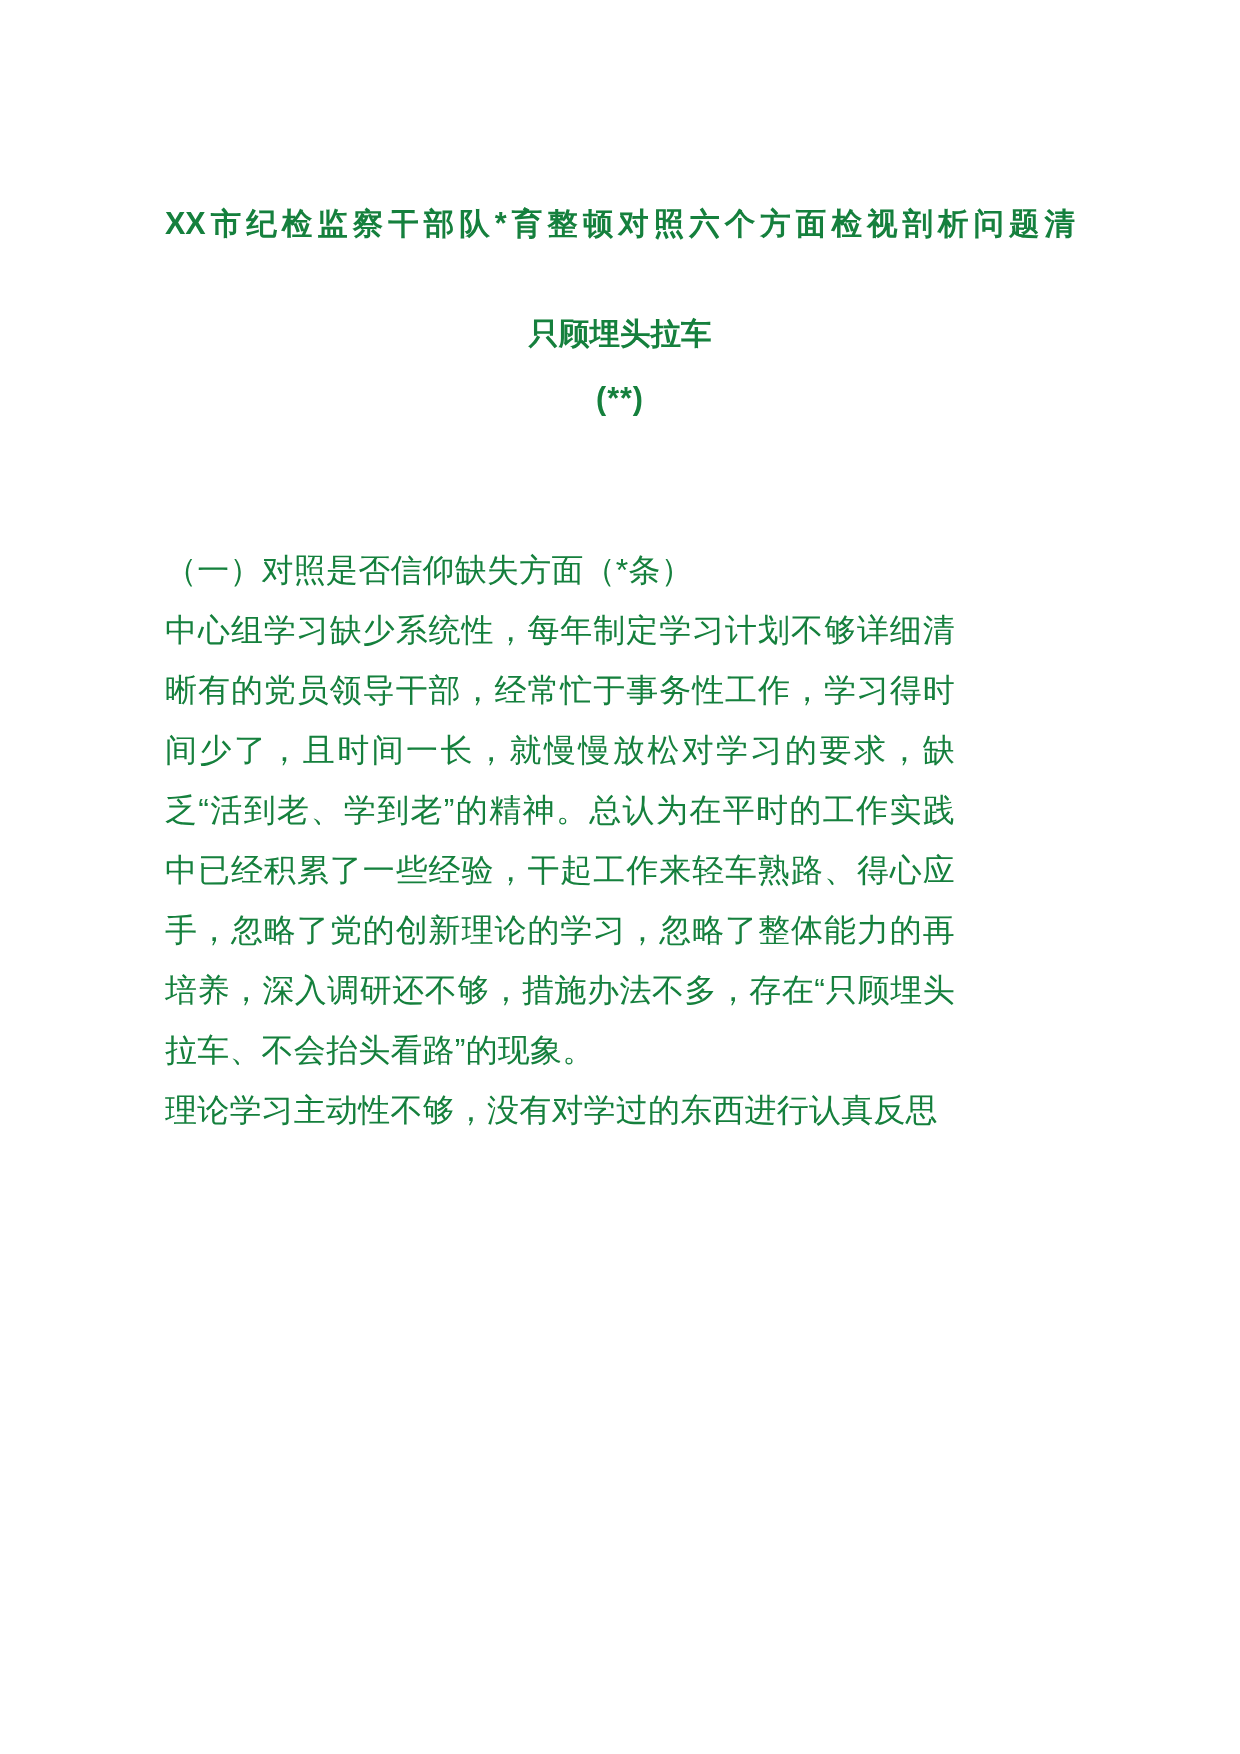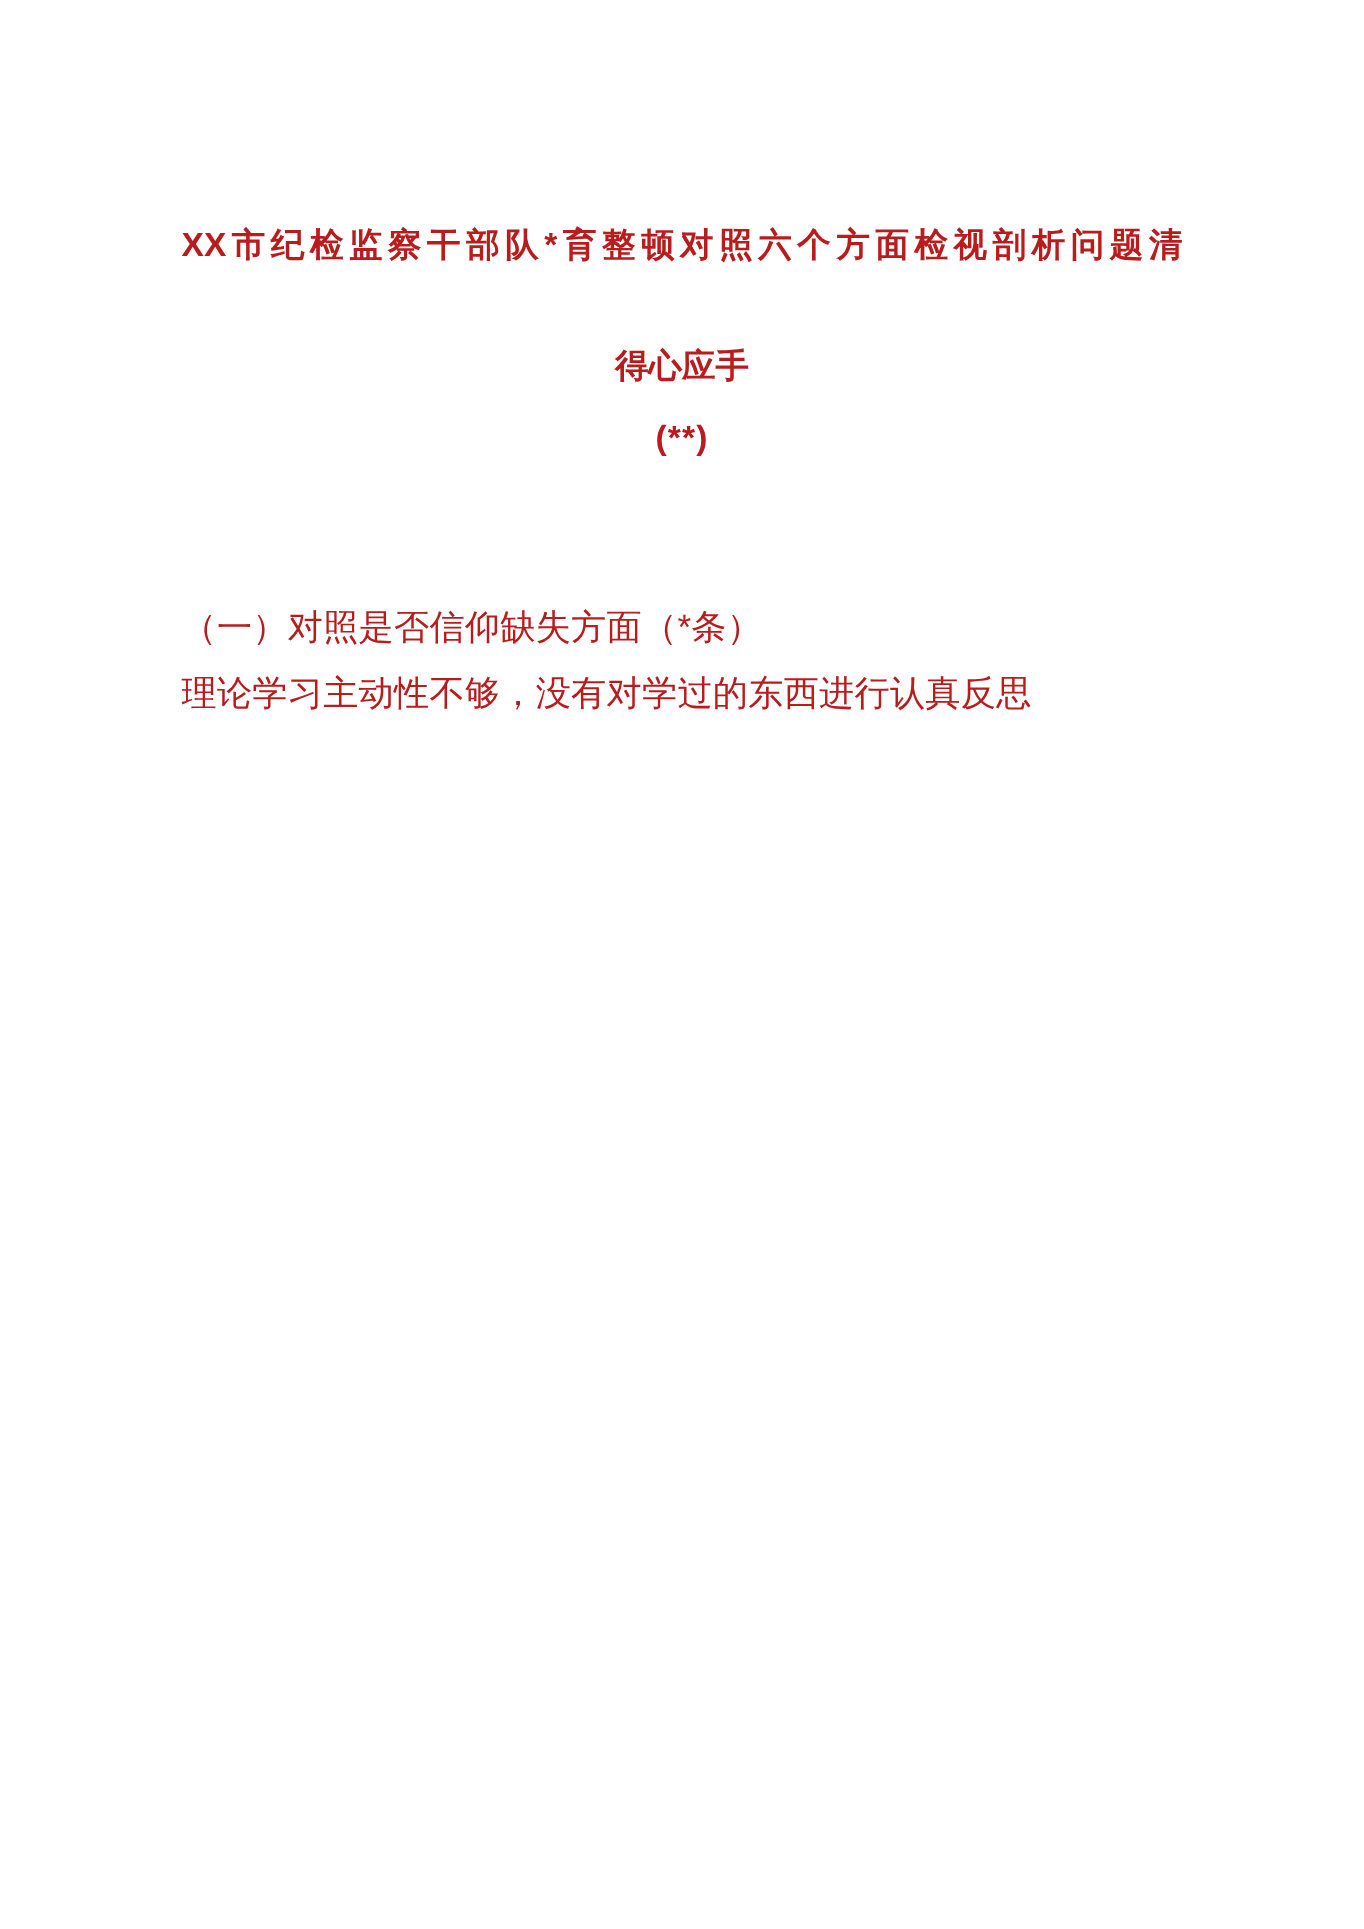--- a/index.html
+++ b/index.html
@@ -10,21 +10,21 @@
 
   .page {
     position: relative;
     width: 1240px;
     height: 1754px;
     margin: 0 auto;
     background: #ffffff;
     box-sizing: border-box;
     overflow: hidden;
     font-family: "Liberation Sans", "DejaVu Sans", sans-serif;
-    color: #b91c1c;
+    color: #15803d;
     -webkit-font-smoothing: antialiased;
   }
 
   
   .title-block {
     position: absolute;
     left: 165px;
     top: 168px;
     width: 910px;
   }
@@ -89,24 +89,25 @@
   }
 </style>
 </head>
 <body>
 
 <div class="page">
 
   <div class="title-block">
     <h1 class="doc-title">
       <span class="title-line-1">XX市纪检监察干部队*育整顿对照六个方面检视剖析问题清</span>
-      <span class="title-line-2">得心应手</span>
+      <span class="title-line-2">只顾埋头拉车</span>
     </h1>
   </div>
 
   <div class="doc-subtitle">(**)</div>
 
   <div class="body-block">
     <p class="para heading-para">（一）对照是否信仰缺失方面（*条）</p>
+    <p class="para">中心组学习缺少系统性，每年制定学习计划不够详细清晰有的党员领导干部，经常忙于事务性工作，学习得时间少了，且时间一长，就慢慢放松对学习的要求，缺乏“活到老、学到老”的精神。总认为在平时的工作实践中已经积累了一些经验，干起工作来轻车熟路、得心应手，忽略了党的创新理论的学习，忽略了整体能力的再培养，深入调研还不够，措施办法不多，存在“只顾埋头拉车、不会抬头看路”的现象。</p>
     <p class="para">理论学习主动性不够，没有对学过的东西进行认真反思</p>
   </div>
 
 </div>
 
 </body></html>

